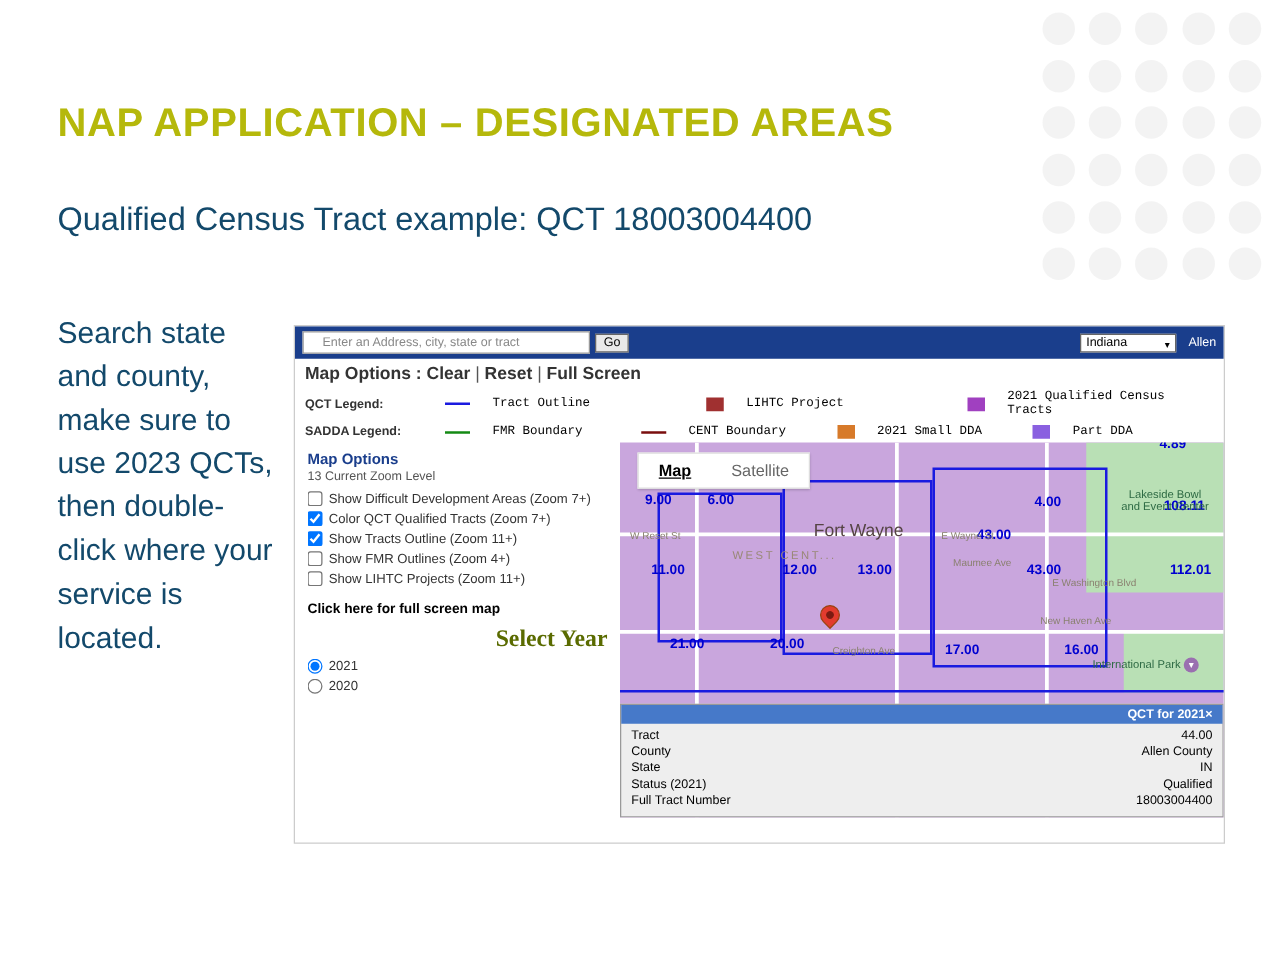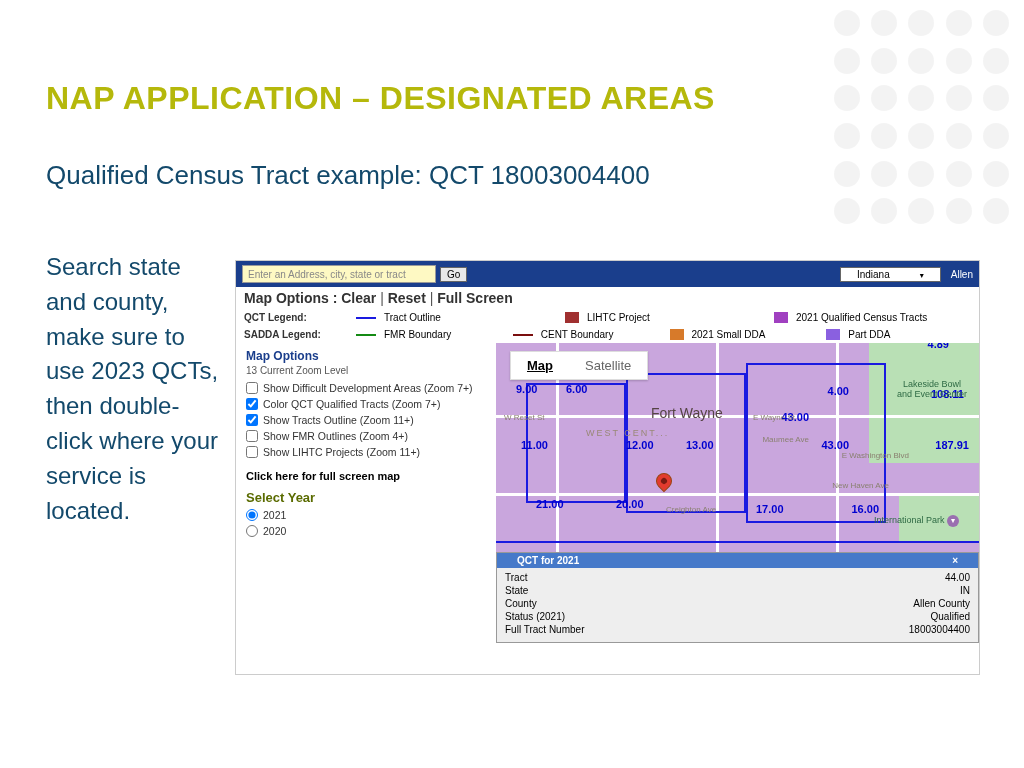--- a/index.html
+++ b/index.html
@@ -66,42 +66,42 @@
   }
   .topbar {
     background: #1a3e8c;
     height: 26px;
     display: flex;
     align-items: center;
     padding: 0 6px;
     gap: 4px;
   }
   .searchbox {
-    background: #fef9c3;
+    background: #ffffff;
     height: 18px;
-    width: 194px;
+    width: 230px;
     color: #888;
     font-size: 10px;
-    padding: 0 5px;
+    padding: 0 15px;
     display: flex;
     align-items: center;
     border: 1px solid #999;
   }
   .go-btn {
     background: #e9e9e9;
     border: 1px solid #666;
     font-size: 10px;
     padding: 1px 6px;
   }
   .state-select {
     margin-left: auto;
     background: #fff;
     border: 1px solid #666;
     font-size: 10px;
-    padding: 1px 16px;
+    padding: 1px 4px;
     display: flex;
     align-items: flex-end;
     gap: 30px;
   }
   .county {
     color: #fff;
     font-size: 10px;
     margin-left: 6px;
   }
   .options-row {
@@ -111,21 +111,21 @@
   }
   .options-row b { font-weight: bold; color: #333; }
   .legend-row {
     display: flex;
     align-items: center;
     padding: 3px 8px;
     font-size: 10px;
     gap: 12px;
   }
   .legend-label { font-weight: bold; width: 100px; color: #333; }
-  .legend-item { display: flex; align-items: center; gap: 8px; flex: 1; }
+  .legend-item { display: flex; align-items: center; gap: 18px; flex: 1; font-family: Liberation Mono, monospace; }
   .swatch-line { width: 20px; height: 0; border-top: 2px solid; }
   .swatch-box { width: 14px; height: 11px; }
   .overview-bar {
     background: #7a0e0e;
     color: #fff;
     text-align: center;
     font-weight: bold;
     font-size: 11px;
     padding: 4px 0;
     margin-top: 2px;
@@ -137,21 +137,21 @@
   .sidebar {
     width: 260px;
     padding: 6px 10px;
     font-size: 10.5px;
   }
   .sidebar h4 { color: #1a3e8c; font-size: 12px; margin-bottom: 2px; }
   .sidebar .zoom { color: #555; font-size: 10px; margin-bottom: 6px; }
   .sidebar label { display: flex; align-items: center; gap: 5px; margin: 4px 0; color: #333; }
   .sidebar input[type=checkbox], .sidebar input[type=radio] { width: 12px; height: 12px; }
   .fullscreen-link { font-weight: bold; margin: 12px 0 8px; color: #000; font-size: 11px; }
-  .select-year { color: #5a6b00; font-weight: bold; font-size: 13px; font-family: Liberation Sans, sans-serif; margin-bottom: 4px; }
+  .select-year { color: #5a6b00; font-weight: bold; font-size: 19px; font-family: Liberation Serif, serif; margin-bottom: 4px; text-align: right; }
   .maparea {
     flex: 1;
     position: relative;
     background: #c9a6dd;
     overflow: hidden;
   }
   .map-type {
     position: absolute;
     top: 8px; left: 14px;
     background: #fff;
@@ -224,24 +224,24 @@
   .infowin {
     position: absolute;
     bottom: 0; left: 0; right: 0;
     background: #eeeeee;
     border: 1px solid #999;
     font-size: 10px;
   }
   .infowin-header {
     background: #4679c9;
     color: #fff;
-    padding: 2px 20px;
+    padding: 2px 8px;
     font-weight: bold;
     display: flex;
-    justify-content: space-between;
+    justify-content: flex-end;
     align-items: center;
   }
   .infowin-body {
     padding: 3px 8px 6px;
   }
   .infowin-row { display: flex; justify-content: space-between; padding: 1px 0; }
   .close-x { cursor: pointer; font-weight: bold; }
   .caret { font-size: 8px; }
   .green-block {
     position: absolute;
@@ -403,21 +403,21 @@
 
       <span class="tract-num" style="right:30px;top:-5px">4.89</span>
       <span class="tract-num" style="right:130px;top:42px">4.00</span>
       <span class="tract-num" style="left:20px;top:40px">9.00</span>
       <span class="tract-num" style="left:70px;top:40px">6.00</span>
       <span class="tract-num" style="right:170px;top:68px">43.00</span>
       <span class="tract-num" style="left:25px;top:96px">11.00</span>
       <span class="tract-num" style="left:130px;top:96px">12.00</span>
       <span class="tract-num" style="left:190px;top:96px">13.00</span>
       <span class="tract-num" style="right:130px;top:96px">43.00</span>
-      <span class="tract-num" style="right:10px;top:96px">187.91</span>
+      <span class="tract-num" style="right:10px;top:96px">112.01</span>
       <span class="tract-num" style="left:40px;top:155px">21.00</span>
       <span class="tract-num" style="left:120px;top:155px">20.00</span>
       <span class="tract-num" style="left:260px;top:160px">17.00</span>
       <span class="tract-num" style="right:100px;top:160px">16.00</span>
       <span class="tract-num" style="right:15px;top:45px">108.11</span>
 
       <span class="city-label" style="left:155px;top:62px">Fort Wayne</span>
       <span class="street" style="left:90px;top:85px;font-size:9px;letter-spacing:2px;color:#987">WEST CENT...</span>
 
       <span class="street" style="left:8px;top:70px">W Reset St</span>
@@ -437,26 +437,26 @@
         <div class="infowin-header">
           <span>QCT for 2021</span>
           <span class="close-x">×</span>
         </div>
         <div class="infowin-body">
             <div class="infowin-row">
               <span>Tract</span>
               <span>44.00</span>
             </div>
             <div class="infowin-row">
+              <span>County</span>
+              <span>Allen County</span>
+            </div>
+            <div class="infowin-row">
               <span>State</span>
               <span>IN</span>
-            </div>
-            <div class="infowin-row">
-              <span>County</span>
-              <span>Allen County</span>
             </div>
             <div class="infowin-row">
               <span>Status (2021)</span>
               <span>Qualified</span>
             </div>
             <div class="infowin-row">
               <span>Full Tract Number</span>
               <span>18003004400</span>
             </div>
           </div>

